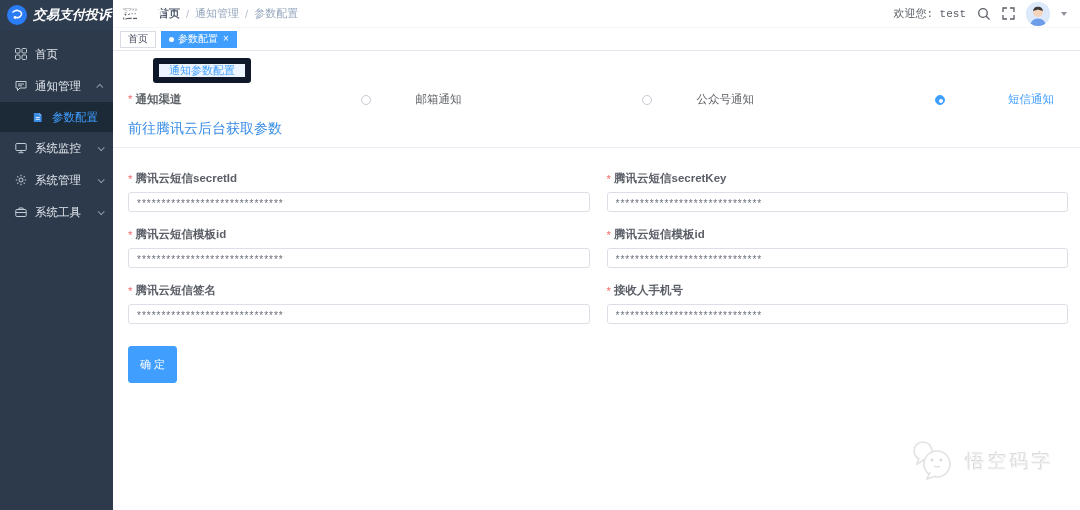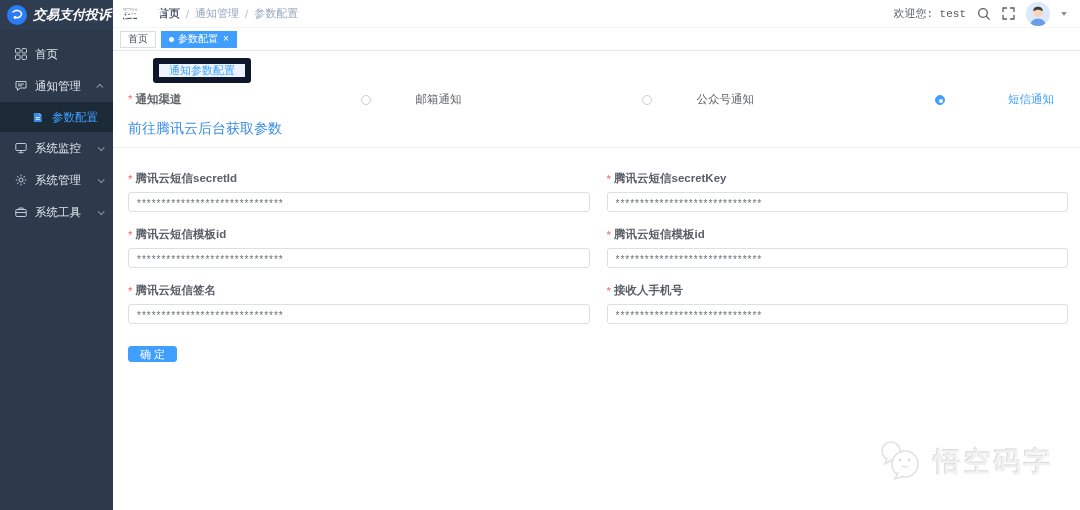--- a/index.html
+++ b/index.html
@@ -86,28 +86,28 @@
 
   .form-grid { margin-top:23px; display:grid; grid-template-columns:1fr 1fr;
     column-gap:17px; }
   .field { margin-bottom:15px; }
   .field-label { font-size:11.5px; font-weight:bold; color:#5a5e66;
     display:flex; align-items:center; }
   .field input { margin-top:6px; width:100%; height:20px; border:1px solid #dcdfe6;
     border-radius:3px; padding:2px 8px 0 8px; font-size:10px; color:#6a6f78;
     letter-spacing:1px; background:#fff; outline:none;
     font-family:"Liberation Sans","DejaVu Sans",sans-serif; }
-  .submit-btn { margin-top:7px; height:16px; padding:0 11px; background:#409eff;
+  .submit-btn { margin-top:7px; height:37px; padding:0 11px; background:#409eff;
     border:1px solid #409eff; border-radius:3px; color:#fff; font-size:11px;
     cursor:pointer; font-family:"Liberation Sans","DejaVu Sans",sans-serif; }
 
   
   .watermark { position:absolute; right:26px; bottom:24px; display:flex;
     align-items:center; gap:6px; pointer-events:none; }
-  .wm-text { font-size:27px; font-weight:bold; letter-spacing:3px; color:#f1f1f1;
+  .wm-text { font-size:19px; font-weight:normal; letter-spacing:3px; color:#f1f1f1;
     text-shadow:-1px -1px 0 #d9d9d9, 1px 1px 1px #ffffff; }
 </style>
 </head>
 <body>
 
 <div class="stage">
 
   <aside class="sidebar">
     <div class="logo-row">
       <span class="logo-circle">

